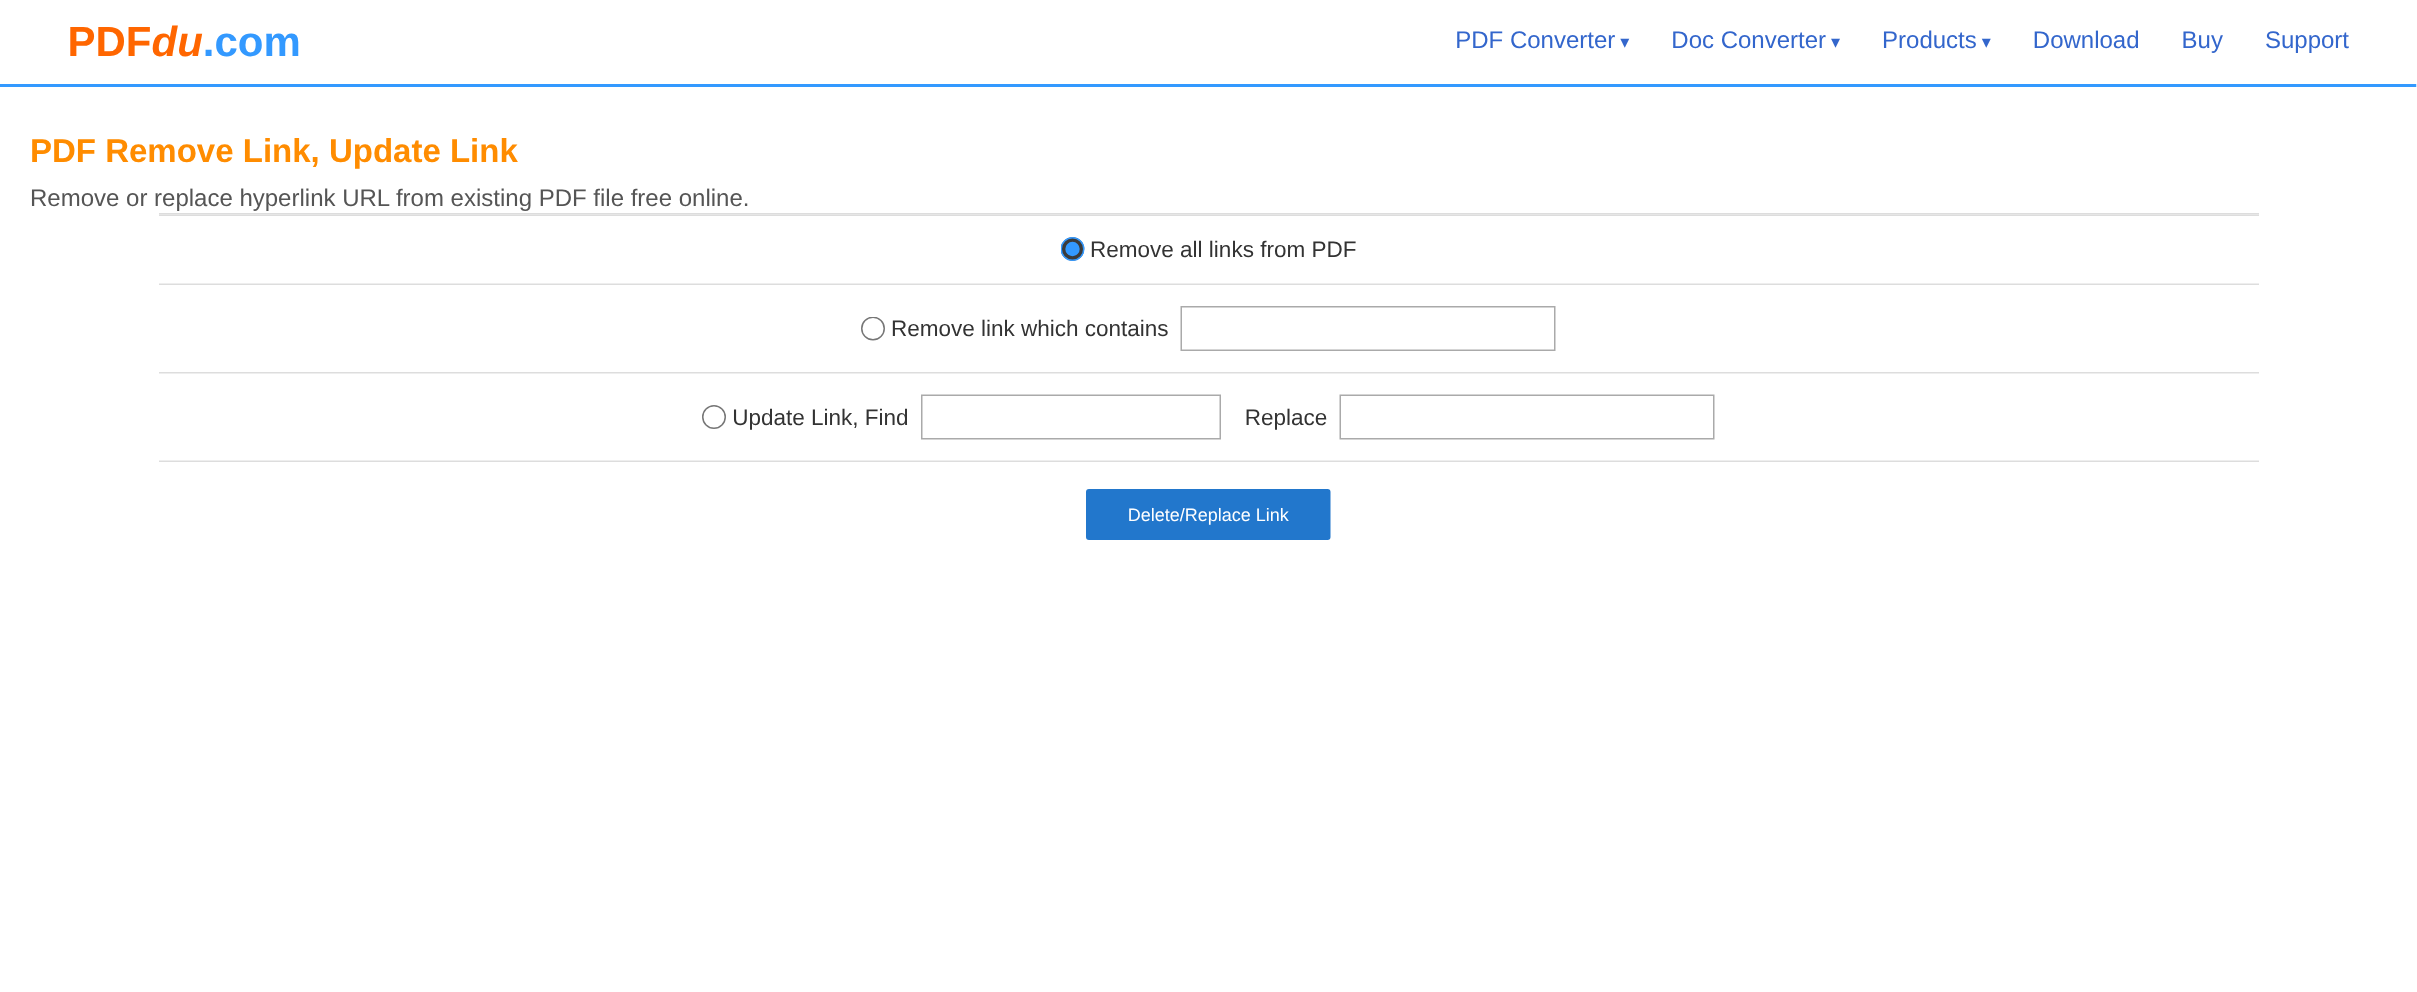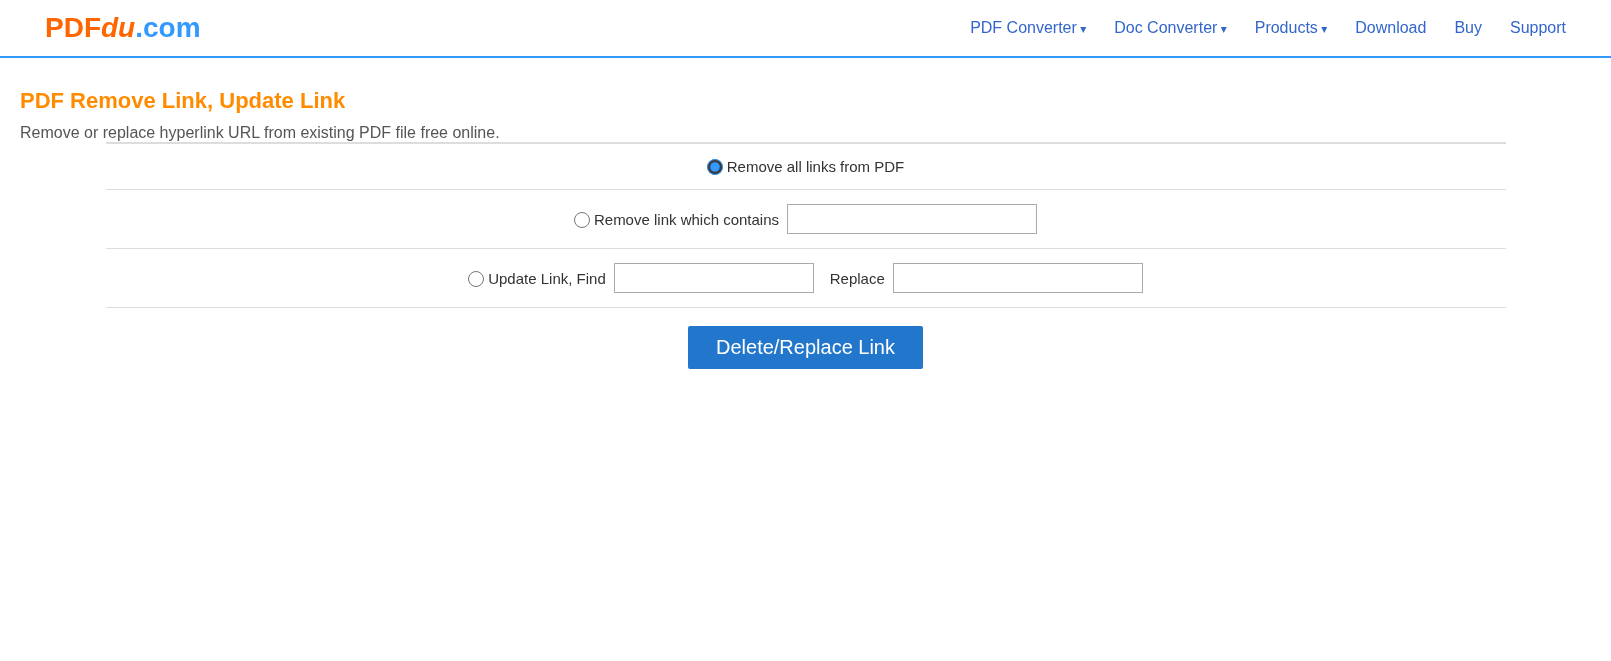--- a/index.html
+++ b/index.html
@@ -89,21 +89,21 @@
       padding: 14px 0;
       border-bottom: 1px solid #ddd;
       gap: 8px;
     }
 
     .option-row label {
       font-size: 15px;
       color: #333;
       cursor: pointer;
       display: flex;
-      align-items: flex-end;
+      align-items: flex-start;
       gap: 4px;
     }
 
     .option-row input[type="radio"] {
       accent-color: #3399ff;
       width: 16px;
       height: 16px;
       cursor: pointer;
     }
 
@@ -135,21 +135,21 @@
       display: flex;
       justify-content: center;
       padding: 18px 0;
     }
 
     .delete-replace-btn {
       background: #2277cc;
       color: #fff;
       border: none;
       padding: 10px 28px;
-      font-size: 20px;
+      font-size: 12px;
       cursor: pointer;
       border-radius: 2px;
     }
 
     
     .top-divider {
       border: none;
       border-top: 1px solid #ddd;
     }
   </style>

